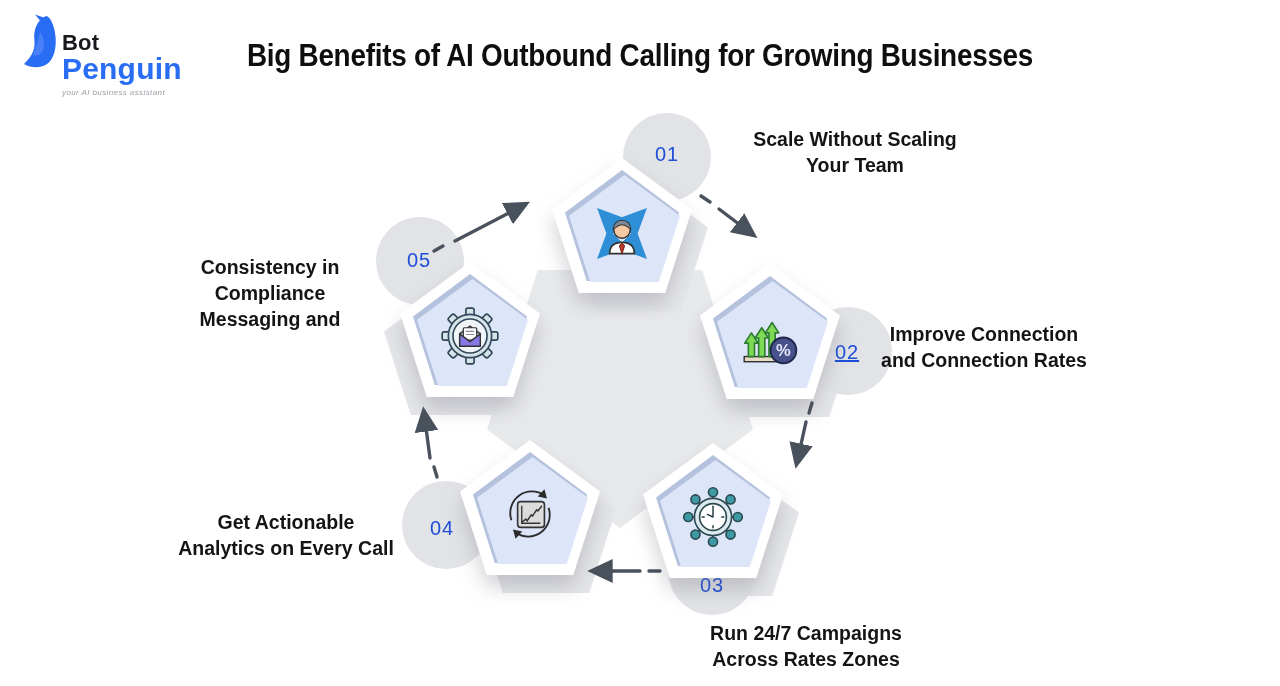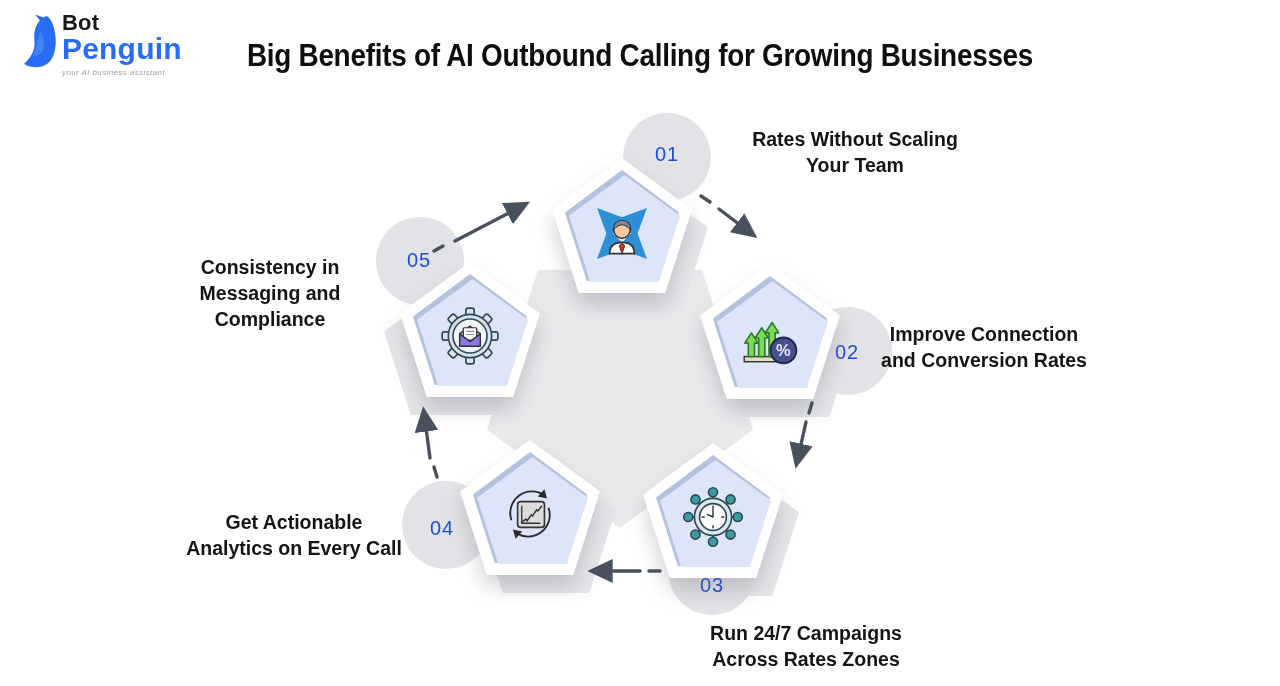--- a/index.html
+++ b/index.html
@@ -5,21 +5,21 @@
   html,body{margin:0;padding:0;}
   body{
     width:1280px;height:686px;position:relative;overflow:hidden;
     background:#ffffff;
     font-family:"Liberation Sans",sans-serif;
   }
   .canvas{position:absolute;inset:0;}
 
   
   .logo{position:absolute;left:16px;top:12px;display:flex;align-items:flex-start;z-index:10;}
-  .logo-text{margin-left:4px;line-height:1.02;}
+  .logo-text{margin-left:4px;line-height:1.02;margin-top:20px;}
   .logo-bot{font-size:22px;font-weight:800;color:#16181c;letter-spacing:.2px;}
   .logo-penguin{font-size:30px;font-weight:800;color:#2a6df5;letter-spacing:.2px;}
   .logo-tagline{font-size:8px;color:#9aa0a8;font-style:italic;margin-top:4px;letter-spacing:.4px;}
   .title{
     position:absolute;left:0;top:38px;width:100%;text-align:center;
     font-size:31px;font-weight:700;color:#0e0e10;letter-spacing:-.3px;
     transform:scaleX(.9);z-index:10;
   }
 
   
@@ -76,21 +76,21 @@
   <div class="echo pent" style="left:476px;top:458px;"></div>
   <div class="echo pent" style="left:384px;top:280px;"></div>
 
   <div class="num-circle" style="left:623px;top:113px;"></div>
   <div class="num-circle" style="left:804px;top:307px;"></div>
   <div class="num-circle" style="left:668px;top:527px;"></div>
   <div class="num-circle" style="left:402px;top:481px;"></div>
   <div class="num-circle" style="left:376px;top:217px;"></div>
 
   <div class="num" style="left:645px;top:143px;">01</div>
-  <div class="num" style="left:825px;top:341px;">02</div>
+  <div class="num" style="left:825px;top:341px;text-decoration:underline;">02</div>
   <div class="num" style="left:690px;top:574px;">03</div>
   <div class="num" style="left:420px;top:517px;">04</div>
   <div class="num" style="left:397px;top:249px;">05</div>
 
   <div class="shadow-wrap" style="left:552px;top:158px;">
     <div class="node-white pent">
       <div class="blue-edge pent"></div>
       <div class="blue-fill pent"></div>
       <svg class="icon" viewBox="0 0 64 64">
         <defs>
@@ -233,34 +233,34 @@
         <line x1="640" y1="571" x2="594" y2="571" marker-end="url(#ah)"></line>
       </g>
       <g>
         <line x1="437" y1="477" x2="434" y2="467"></line>
         <line x1="430" y1="458" x2="424" y2="413" marker-end="url(#ah)"></line>
       </g>
     </g>
   </svg>
 
   <div class="label" style="left:725px;top:127px;width:260px;">
-    <span>Rates Without Scaling</span>
+    <span>Scale Without Scaling</span>
     <span>Your Team</span>
   </div>
   <div class="label" style="left:852px;top:322px;width:264px;">
     <span>Improve Connection</span>
-    <span>and Conversion Rates</span>
+    <span>and Connection Rates</span>
   </div>
   <div class="label" style="left:666px;top:621px;width:280px;">
     <span>Run 24/7 Campaigns</span>
     <span>Across Rates Zones</span>
   </div>
-  <div class="label" style="left:154px;top:510px;width:280px;">
+  <div class="label" style="left:146px;top:510px;width:280px;">
     <span>Get Actionable</span>
     <span>Analytics on Every Call</span>
   </div>
   <div class="label" style="left:160px;top:228px;width:220px;margin-top:27px;">
     <span>Consistency in</span>
+    <span>Compliance</span>
     <span>Messaging and</span>
-    <span>Compliance</span>
   </div>
 
 </div>
 
 </body></html>

